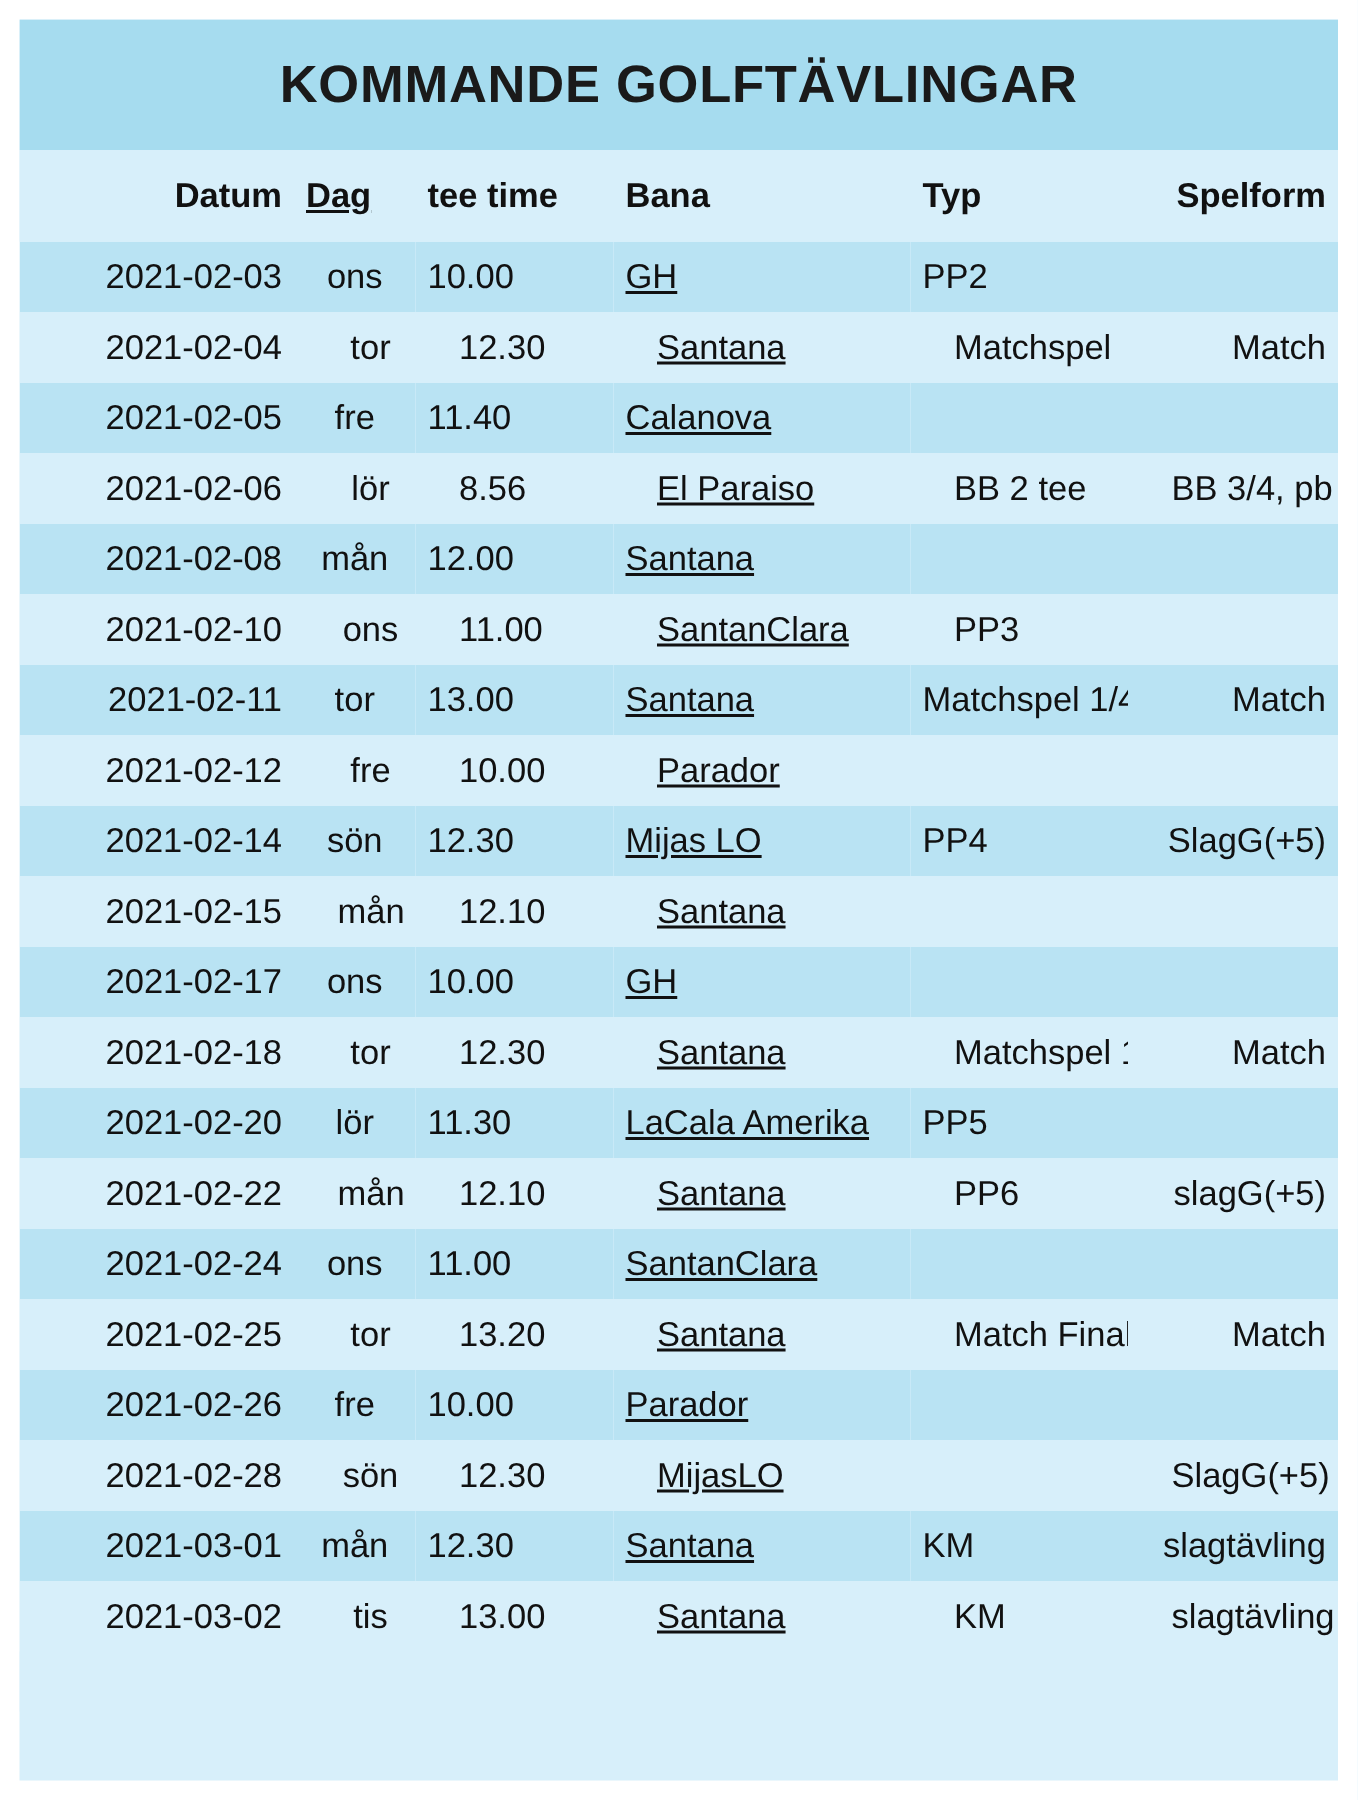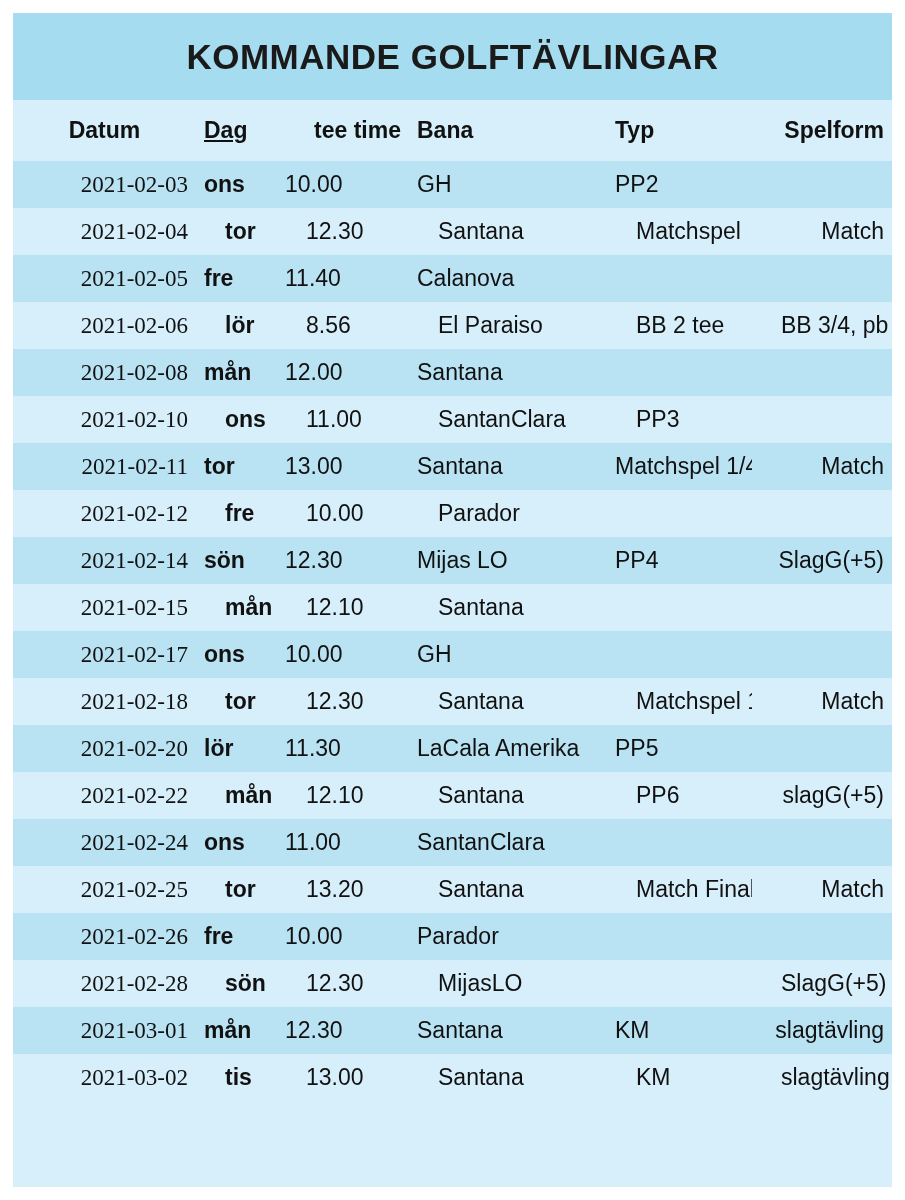--- a/index.html
+++ b/index.html
@@ -71,30 +71,30 @@
     font-size: 23px;
     color: #111111;
     padding: 0 8px;
     vertical-align: middle;
     white-space: nowrap;
     overflow: hidden;
   }
   tbody tr.odd  td { background: #b9e3f3; }
   tbody tr.even td { background: #d7effa; padding-left: 29px; }
 
-  td.datum { text-align: right; padding-right: 14px; font-family: Liberation Serif, serif; }
-  td.dag   { text-align: left;  padding-left: 10px; font-weight: bold; }
+  td.datum { text-align: right; padding-right: 14px; }
+  td.dag   { text-align: center;  padding-left: 10px; }
   td.tee   { text-align: left;  padding-left: 10px; }
-  td.bana  { text-align: left;  padding-left: 10px; }
+  td.bana  { text-align: left;  padding-left: 10px; text-decoration: underline; }
   td.typ   { text-align: left;  padding-left: 10px; }
   td.spelform { text-align: right; padding-right: 12px; margin-top: 43px; }
 
-  th.h-datum { text-align: center; padding-left: 24px; }
+  th.h-datum { text-align: right; padding-left: 24px; }
   th.h-dag   { text-align: left; padding-left: 4px; text-decoration: underline; }
-  th.h-tee   { text-align: right; padding-left: 6px; margin-left: 20px; }
+  th.h-tee   { text-align: left; padding-left: 6px; margin-left: 20px; }
   th.h-bana  { text-align: left; padding-left: 10px; }
   th.h-typ   { text-align: left; padding-left: 10px; }
   th.h-spelform { text-align: right; padding-right: 14px; }
 
   .filler {
     height: 40px;
     background: #d7effa;
   }
 </style>
 </head>

